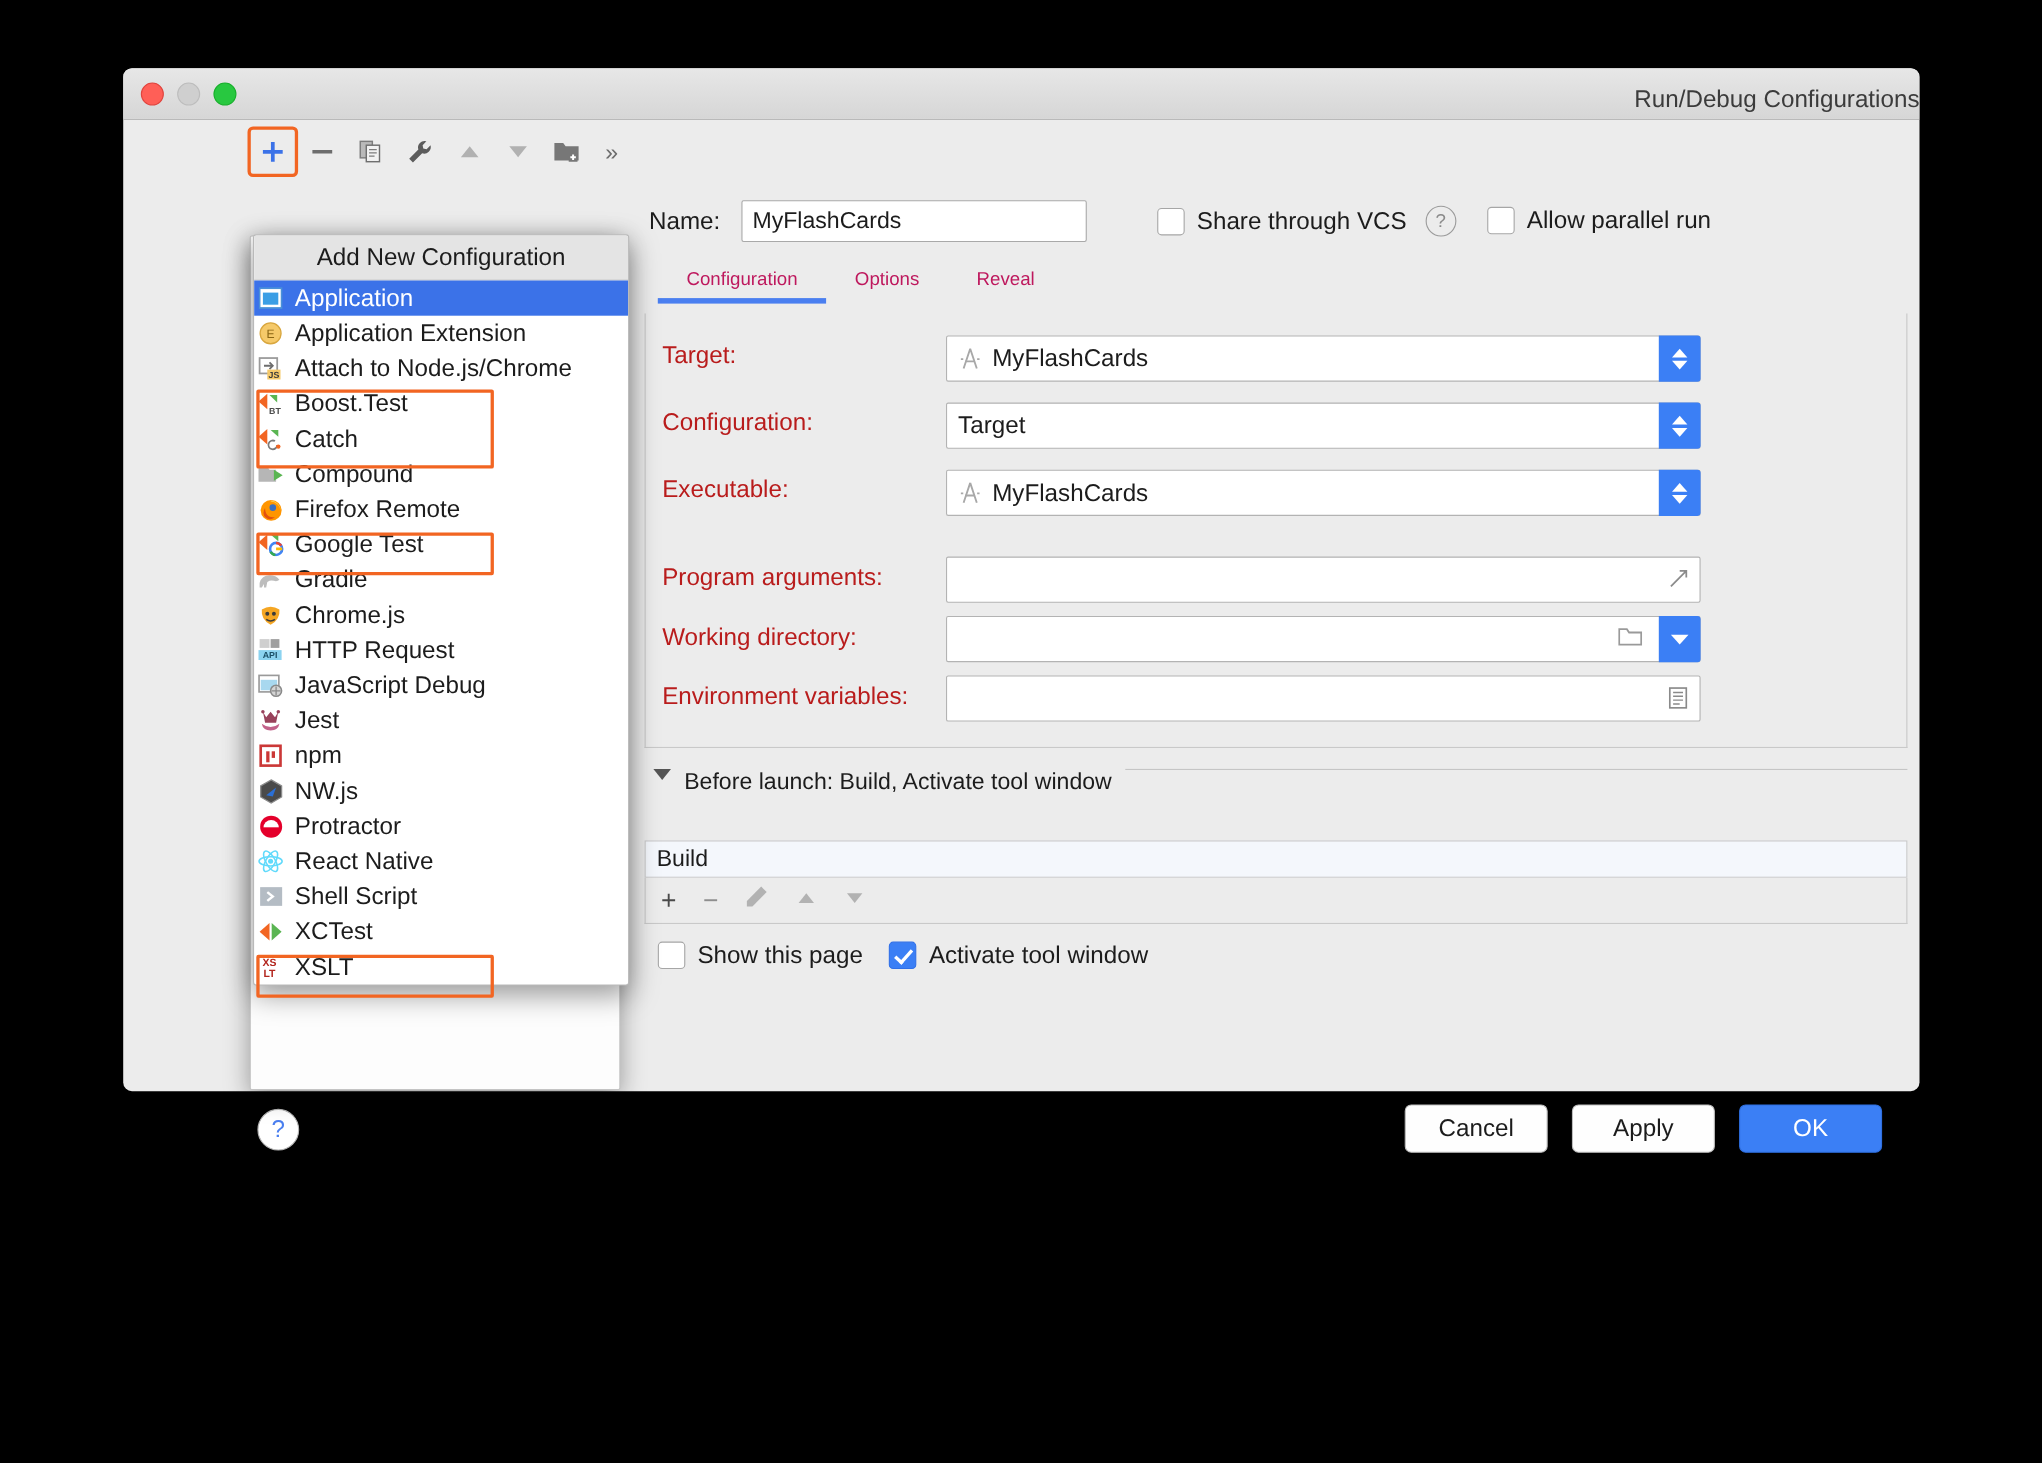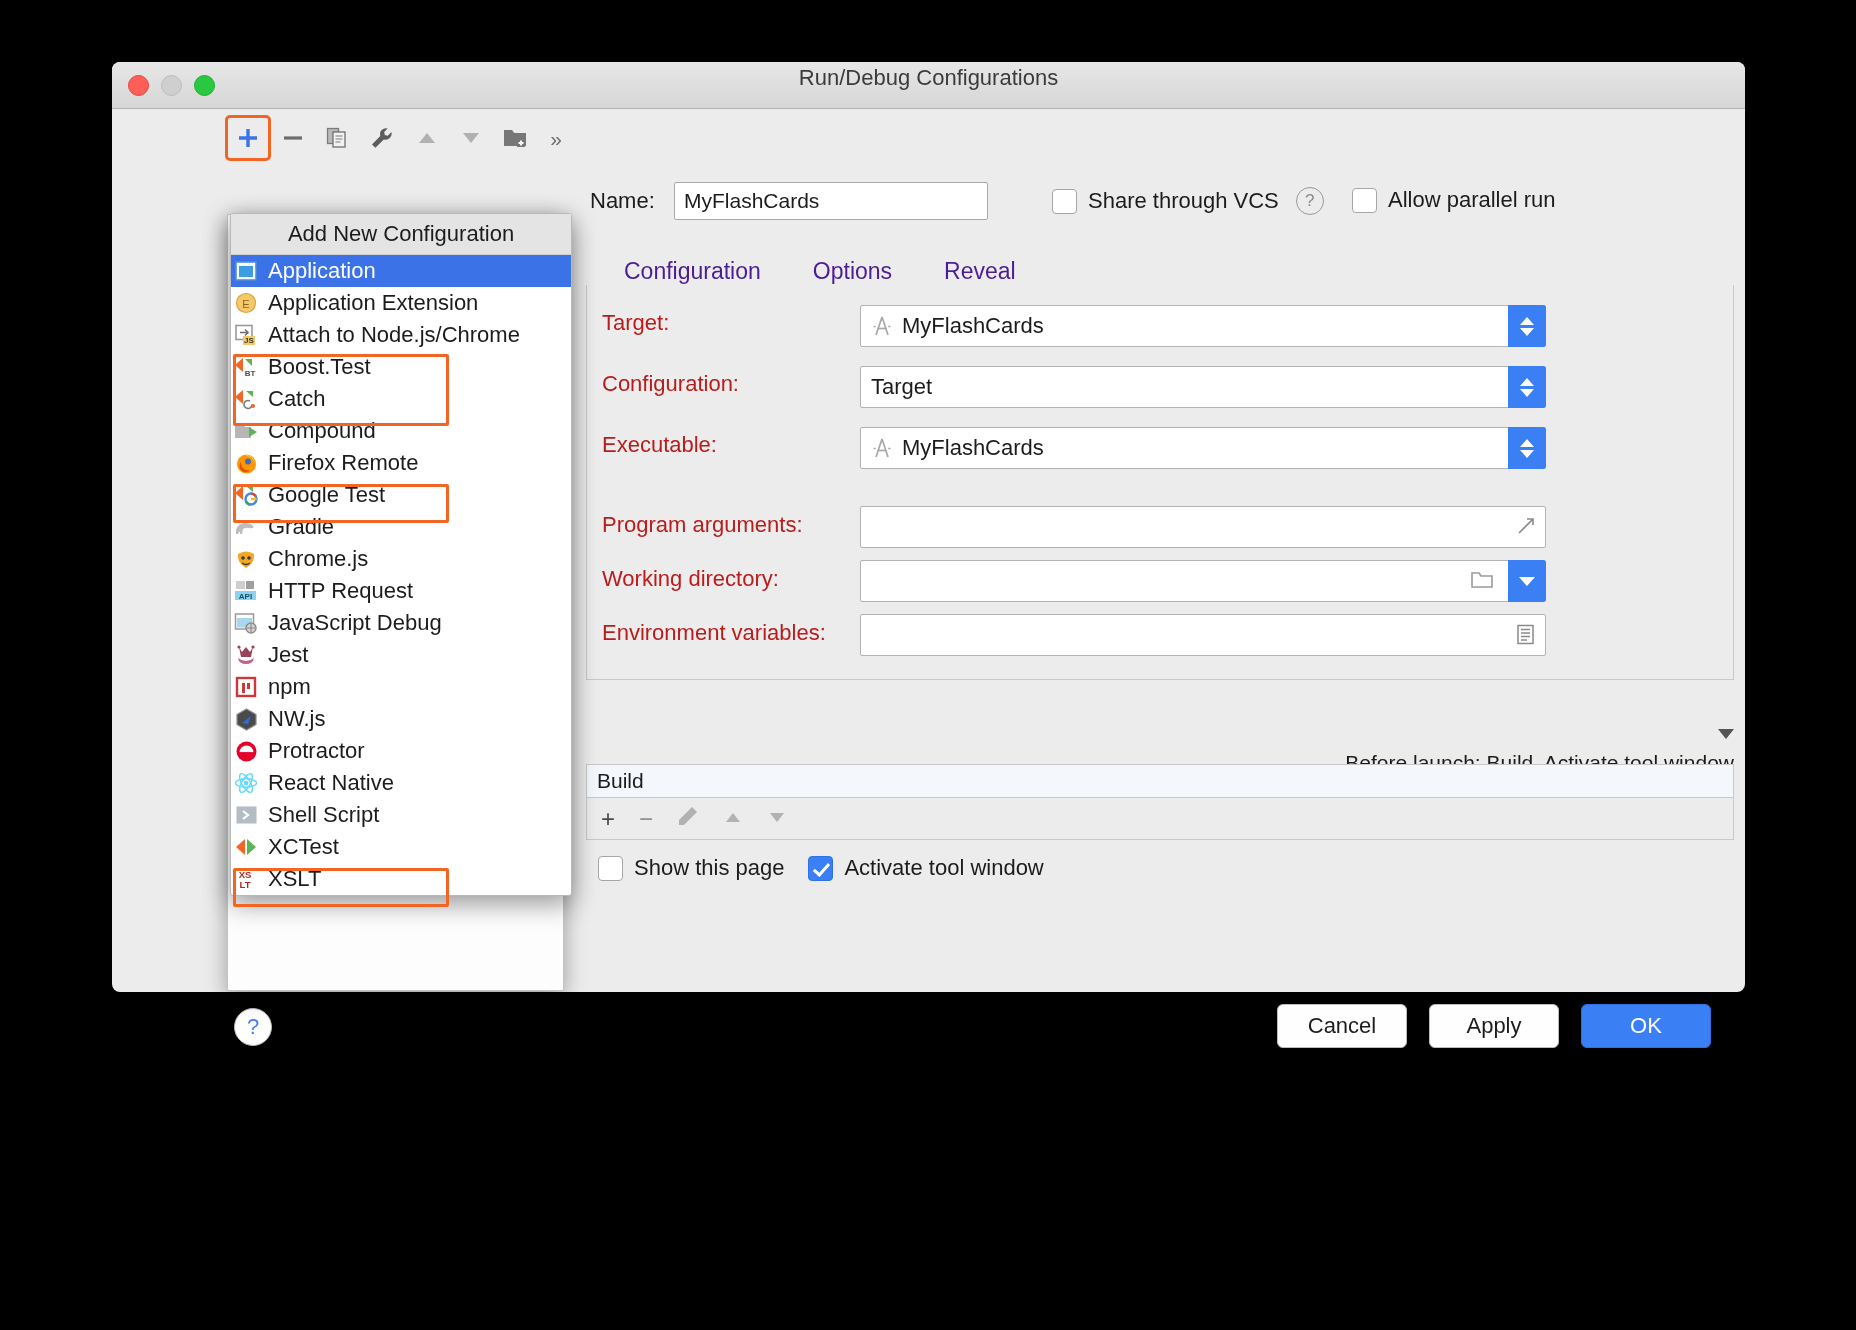--- a/index.html
+++ b/index.html
@@ -19,21 +19,21 @@
     box-shadow:0 16px 60px rgba(0,0,0,.85);
     overflow:visible;
   }
   .titlebar{
     position:relative;height:46px;
     background:linear-gradient(#e7e7e7,#d6d6d6);
     border-bottom:1px solid #b4b4b4;
     border-radius:8px 8px 0 0;
   }
   .title-text{
-    position:absolute;left:0;right:0;top:3px;text-align:center;
+    position:absolute;left:0;right:0;top:15px;text-align:right;
     font-size:22px;color:#3b3b3b;
   }
   .tl-buttons{position:absolute;left:16px;top:13px;display:flex;gap:12px;}
   .tl{width:19px;height:19px;border-radius:50%;}
   .tl.red{background:#ff5f57;border:1px solid #e0443e;}
   .tl.yellow{background:#cfcfcf;border:1px solid #bdbdbd;}
   .tl.green{background:#28c840;border:1px solid #18b02c;}
 
   
   .toolbar{
@@ -70,21 +70,21 @@
   }
   .help-circle{
     width:26px;height:26px;border-radius:50%;border:1.6px solid #9a9a9a;
     color:#8a8a8a;font-size:17px;display:flex;align-items:center;justify-content:center;
     margin-left:6px;flex:none;
   }
 
   
   .tabs{position:absolute;left:486px;top:182px;display:flex;gap:0;}
   .tab{
-    font-size:23px;color:#4c1d95;padding:0 26px 12px 26px;position:relative;margin-top:14px;
+    font-size:17px;color:#be185d;padding:0 26px 12px 26px;position:relative;
   }
   .tab.active:after{
     content:"";position:absolute;left:0;right:0;bottom:0;height:5px;background:#4a7ff0;
   }
 
   
   .cfg-panel{
     position:absolute;left:474px;top:223px;width:1148px;height:395px;
     background:#ececec;border:1px solid #c9c9c9;border-top:none;box-sizing:border-box;
   }
@@ -111,21 +111,21 @@
   .expand-ic{position:absolute;right:10px;top:10px;color:#7d7d7d;font-size:19px;}
   .folder-ic{position:absolute;right:52px;top:9px;color:#9a9a9a;font-size:21px;}
   .chev-btn{
     position:absolute;right:-1px;top:-1px;width:38px;height:42px;background:#3b7ff5;
     border-radius:0 3px 3px 0;display:flex;align-items:center;justify-content:center;
   }
   .chev-btn .dn{width:0;height:0;border-left:8px solid transparent;border-right:8px solid transparent;border-top:9px solid #fff;}
   .env-ic{position:absolute;right:10px;top:9px;color:#8a8a8a;font-size:21px;}
 
   
-  .bl-head{position:absolute;left:482px;top:667px;display:flex;align-items:flex-end;gap:12px;width:1140px;flex-direction:column;}
+  .bl-head{position:absolute;left:482px;top:637px;display:flex;align-items:flex-start;gap:12px;width:1140px;}
   .tri{width:0;height:0;border-left:8px solid transparent;border-right:8px solid transparent;border-top:10px solid #555;}
   .bl-title{font-size:21px;color:#1c1c1c;white-space:nowrap;}
   .bl-rule{flex:1;height:1px;background:#c5c5c5;}
   .bl-list{
     position:absolute;left:474px;top:702px;width:1148px;height:34px;
     background:#f4f7fc;border:1px solid #c9c9c9;box-sizing:border-box;
     display:flex;align-items:center;padding-left:10px;font-size:21px;color:#1c1c1c;
   }
   .bl-toolbar{
     position:absolute;left:474px;top:736px;width:1148px;height:42px;

